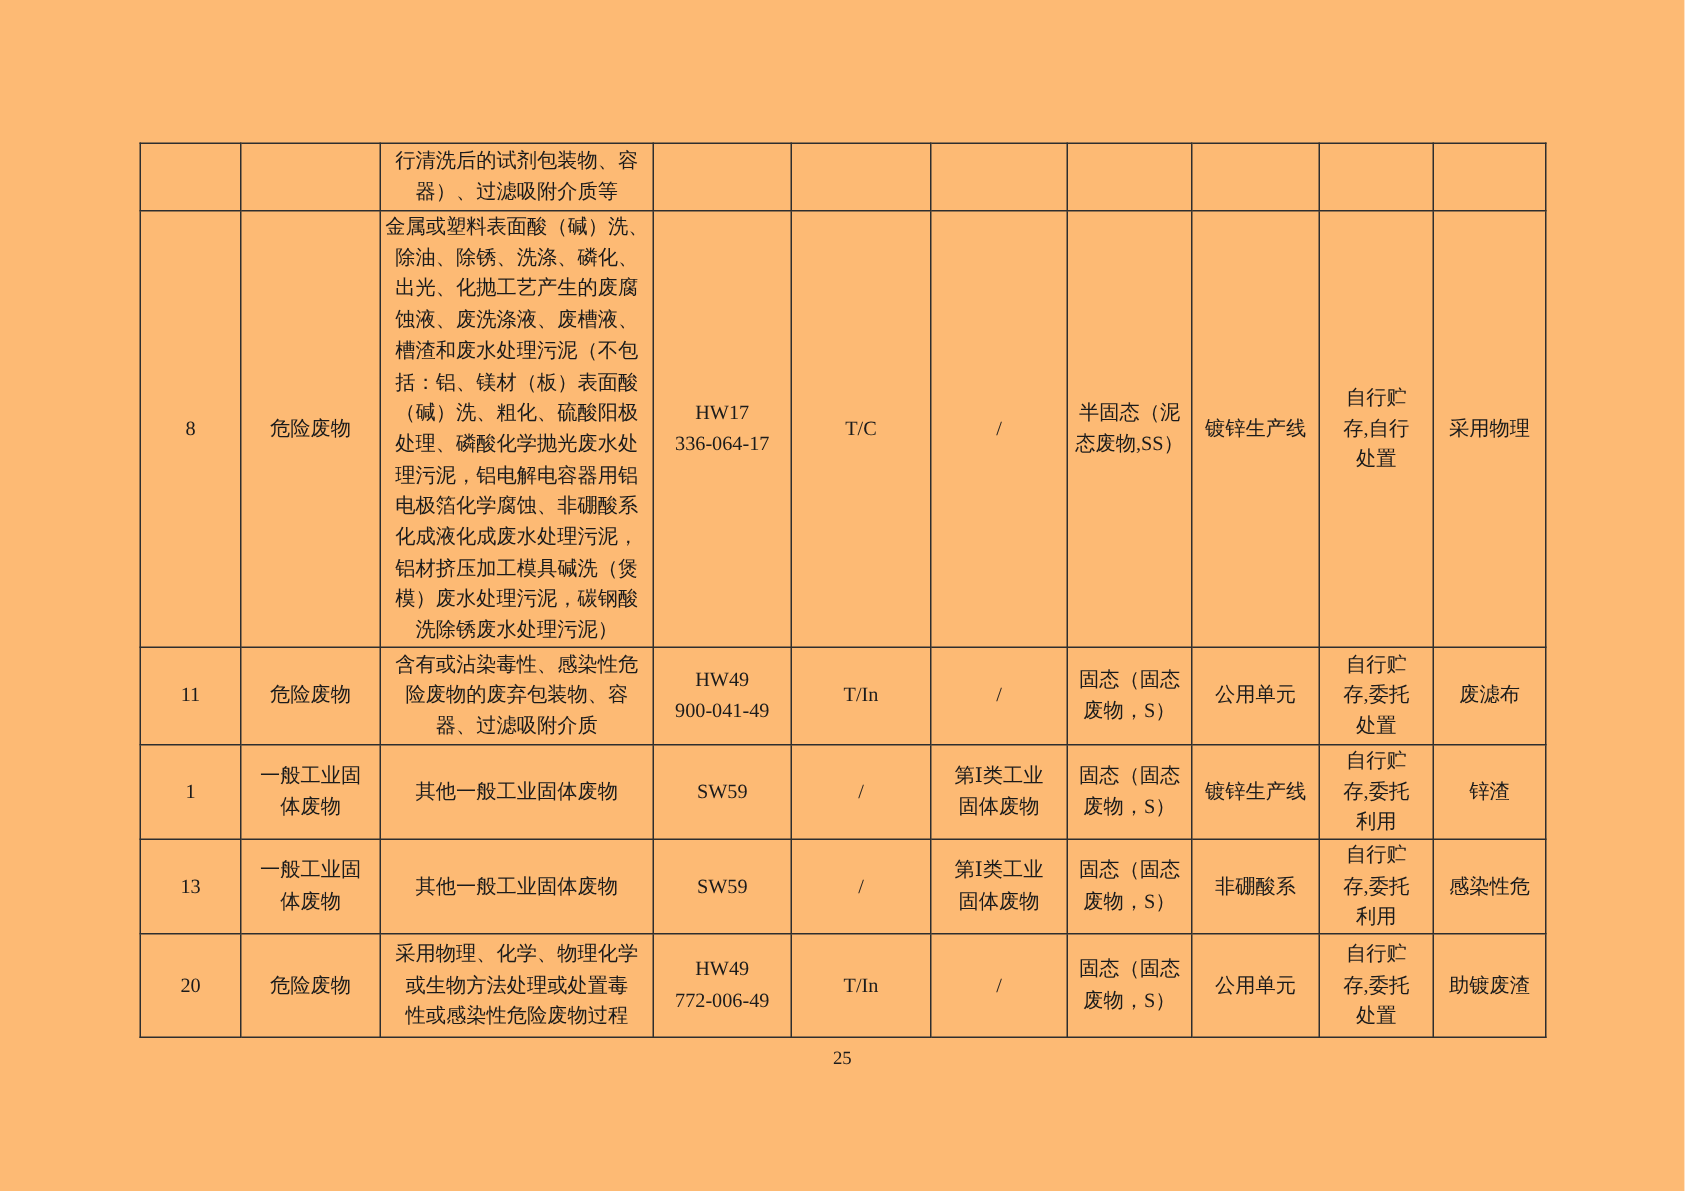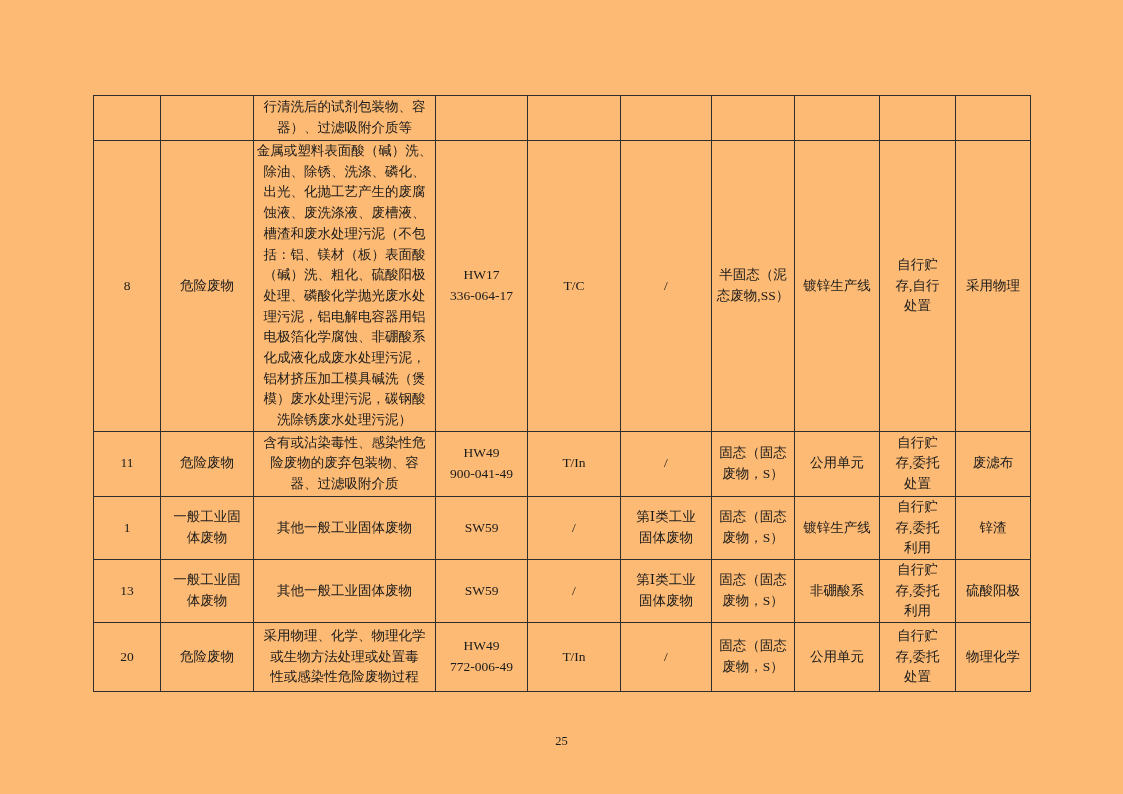--- a/index.html
+++ b/index.html
@@ -35,21 +35,20 @@
     word-break: break-all;
   }
   .page-number {
     position: absolute;
     left: 0;
     top: 698px;
     width: 100%;
     text-align: center;
     font-size: 12.5px;
     color: #1b1b1b;
-    margin-top: 36px;
   }
 </style>
 </head>
 <body>
 
 <div class="page">
   <table class="waste-table">
     <colgroup id="colgroup">
         <col style="width: 67px;">
         <col style="width: 93px;">
@@ -148,36 +147,36 @@
           <td>SW59</td>
           <td>/</td>
           <td>第Ⅰ类工业
 固体废物</td>
           <td>固态（固态
 废物，S）</td>
           <td>非硼酸系</td>
           <td>自行贮
 存,委托
 利用</td>
-          <td>硫酸阳极</td>
+          <td>感染性危</td>
         </tr>
         <tr style="height: 69px;">
           <td>20</td>
           <td>危险废物</td>
           <td>采用物理、化学、物理化学
 或生物方法处理或处置毒
 性或感染性危险废物过程</td>
           <td>HW49
 772-006-49</td>
           <td>T/In</td>
           <td>/</td>
           <td>固态（固态
 废物，S）</td>
           <td>公用单元</td>
           <td>自行贮
 存,委托
 处置</td>
-          <td>物理化学</td>
+          <td>助镀废渣</td>
         </tr>
       </tbody>
   </table>
   <div class="page-number">25</div>
 </div>
 
 </body></html>

